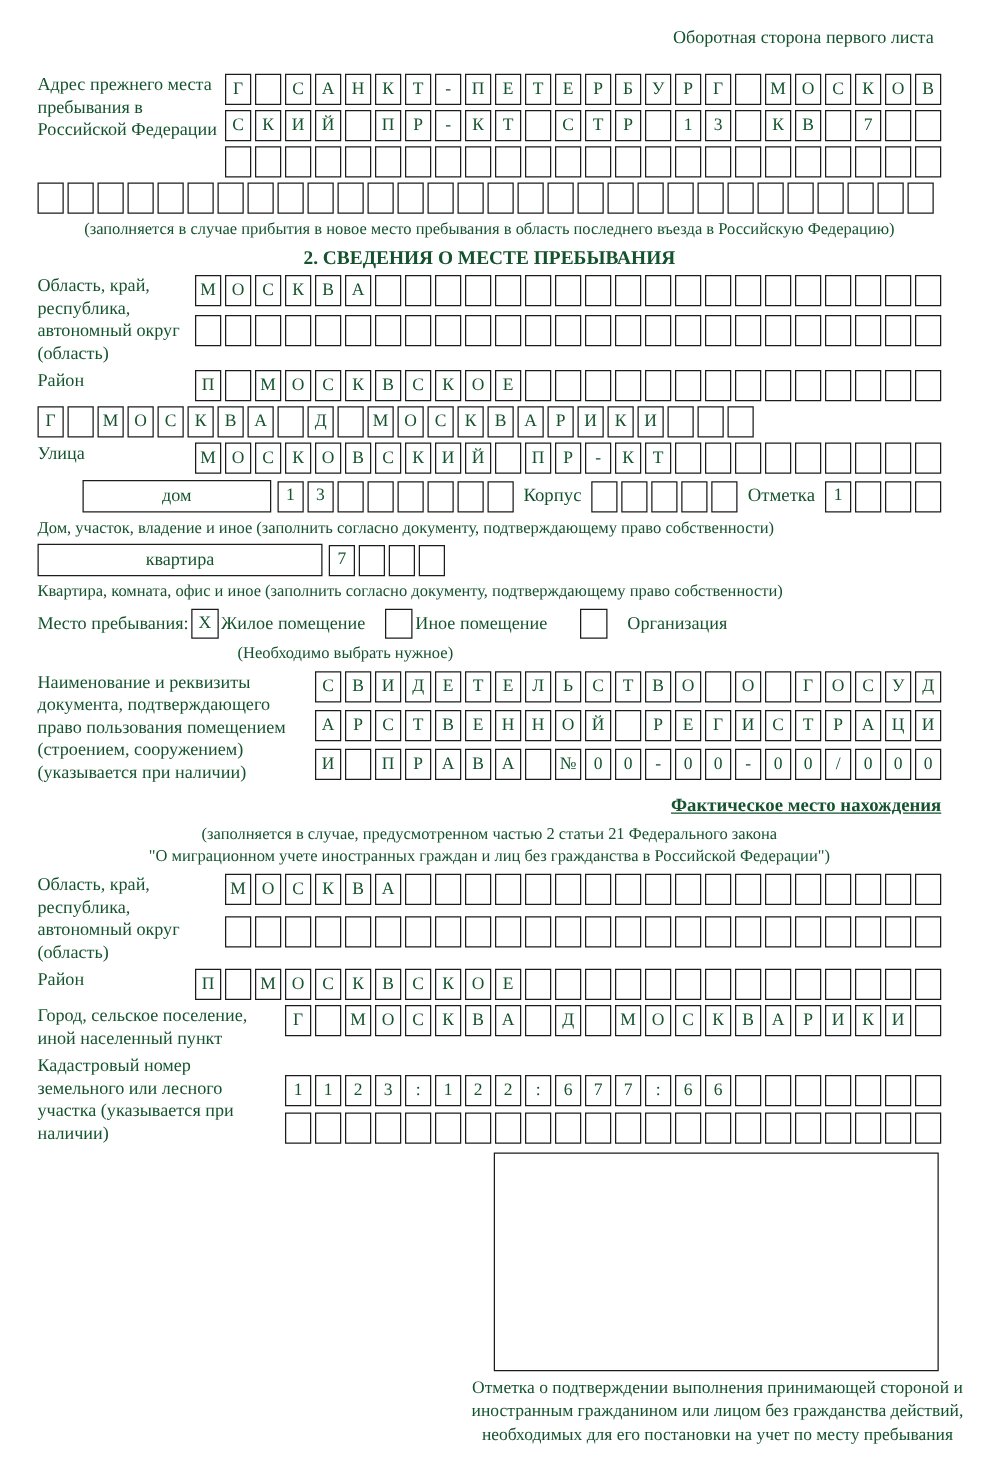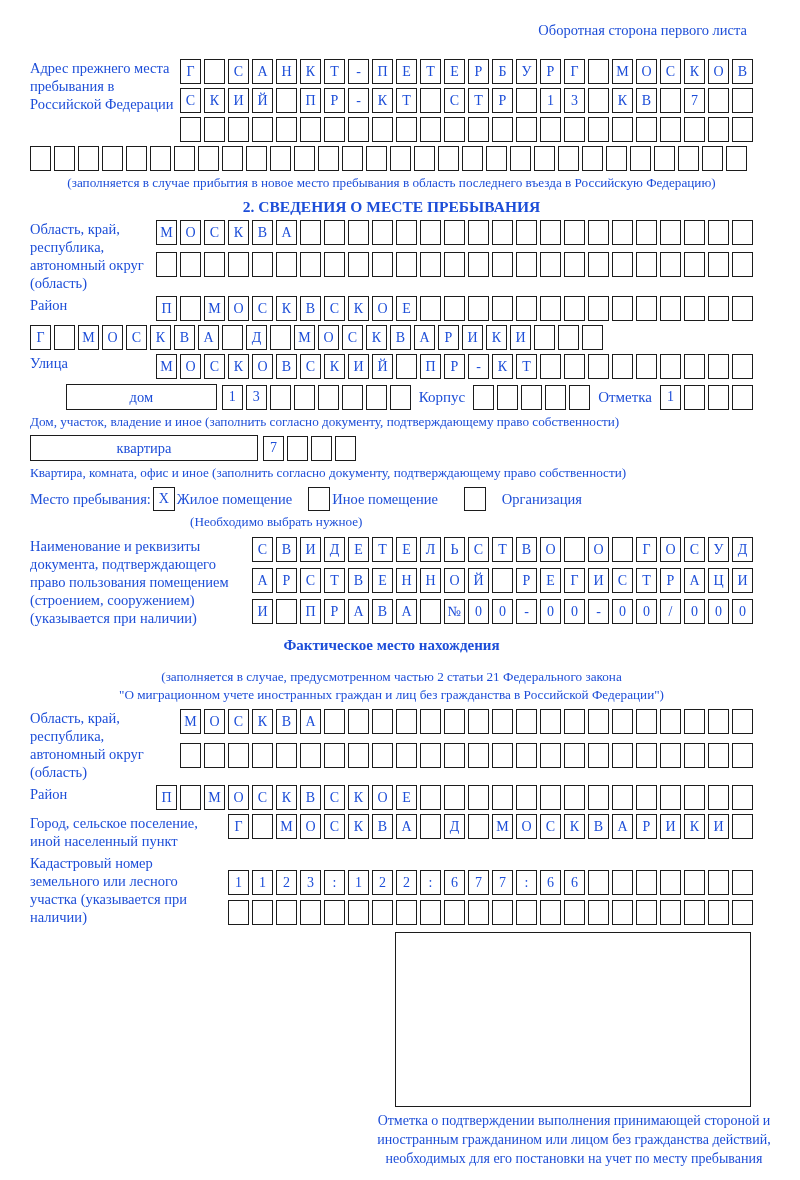--- a/index.html
+++ b/index.html
@@ -2,21 +2,21 @@
 <html lang="ru"><head>
 <meta charset="utf-8">
 <style>
   * { margin:0; padding:0; box-sizing:border-box; }
   html,body { background:#ffffff; }
   .page {
     position:relative;
     width:800px; height:1180px;
     margin:0 auto;
     background:#ffffff;
-    color:#1d4ed8;
+    color:#14532d;
     font-family:"Liberation Serif","DejaVu Serif",serif;
     padding:14px 47px 10px 30px;
     overflow:hidden;
   }
   .header-note {
     text-align:right;
     font-size:14.5px;
     margin-top:8px;
     padding-right:6px;
   }
@@ -28,21 +28,21 @@
     width:21px; height:25px; flex:0 0 21px;
     border:1.6px solid #1c1c1c;
     display:flex; align-items:center; justify-content:center;
     font-size:14px; line-height:1;
     background:#fff;
   }
   .fullrow { margin-top:4px; }
   .caption { font-size:13.2px; line-height:17px; margin-top:3px; }
   .caption.center { text-align:center; }
   .h2 { text-align:center; font-weight:700; font-size:15.5px; margin-top:7px; margin-bottom:3px; }
-  .h3 { text-align:center; font-weight:700; font-size:15px; margin-top:10px; margin-bottom:14px; }
+  .h3 { text-align:right; font-weight:700; font-size:15px; margin-top:10px; margin-bottom:4px;text-decoration:underline; }
   .gap6 { gap:6px; }
   .mt16 { margin-top:16px; }
   .house-row { display:flex; align-items:center; gap:5px; margin-top:5px; }
   .named-rect {
     border:1.6px solid #1c1c1c; height:26px;
     display:flex; align-items:center; justify-content:center;
     font-size:14.5px; background:#fff;
   }
   .rect-dom { width:166px;margin-left:36px; }
   .rect-kv { width:228px;text-align:right; }

